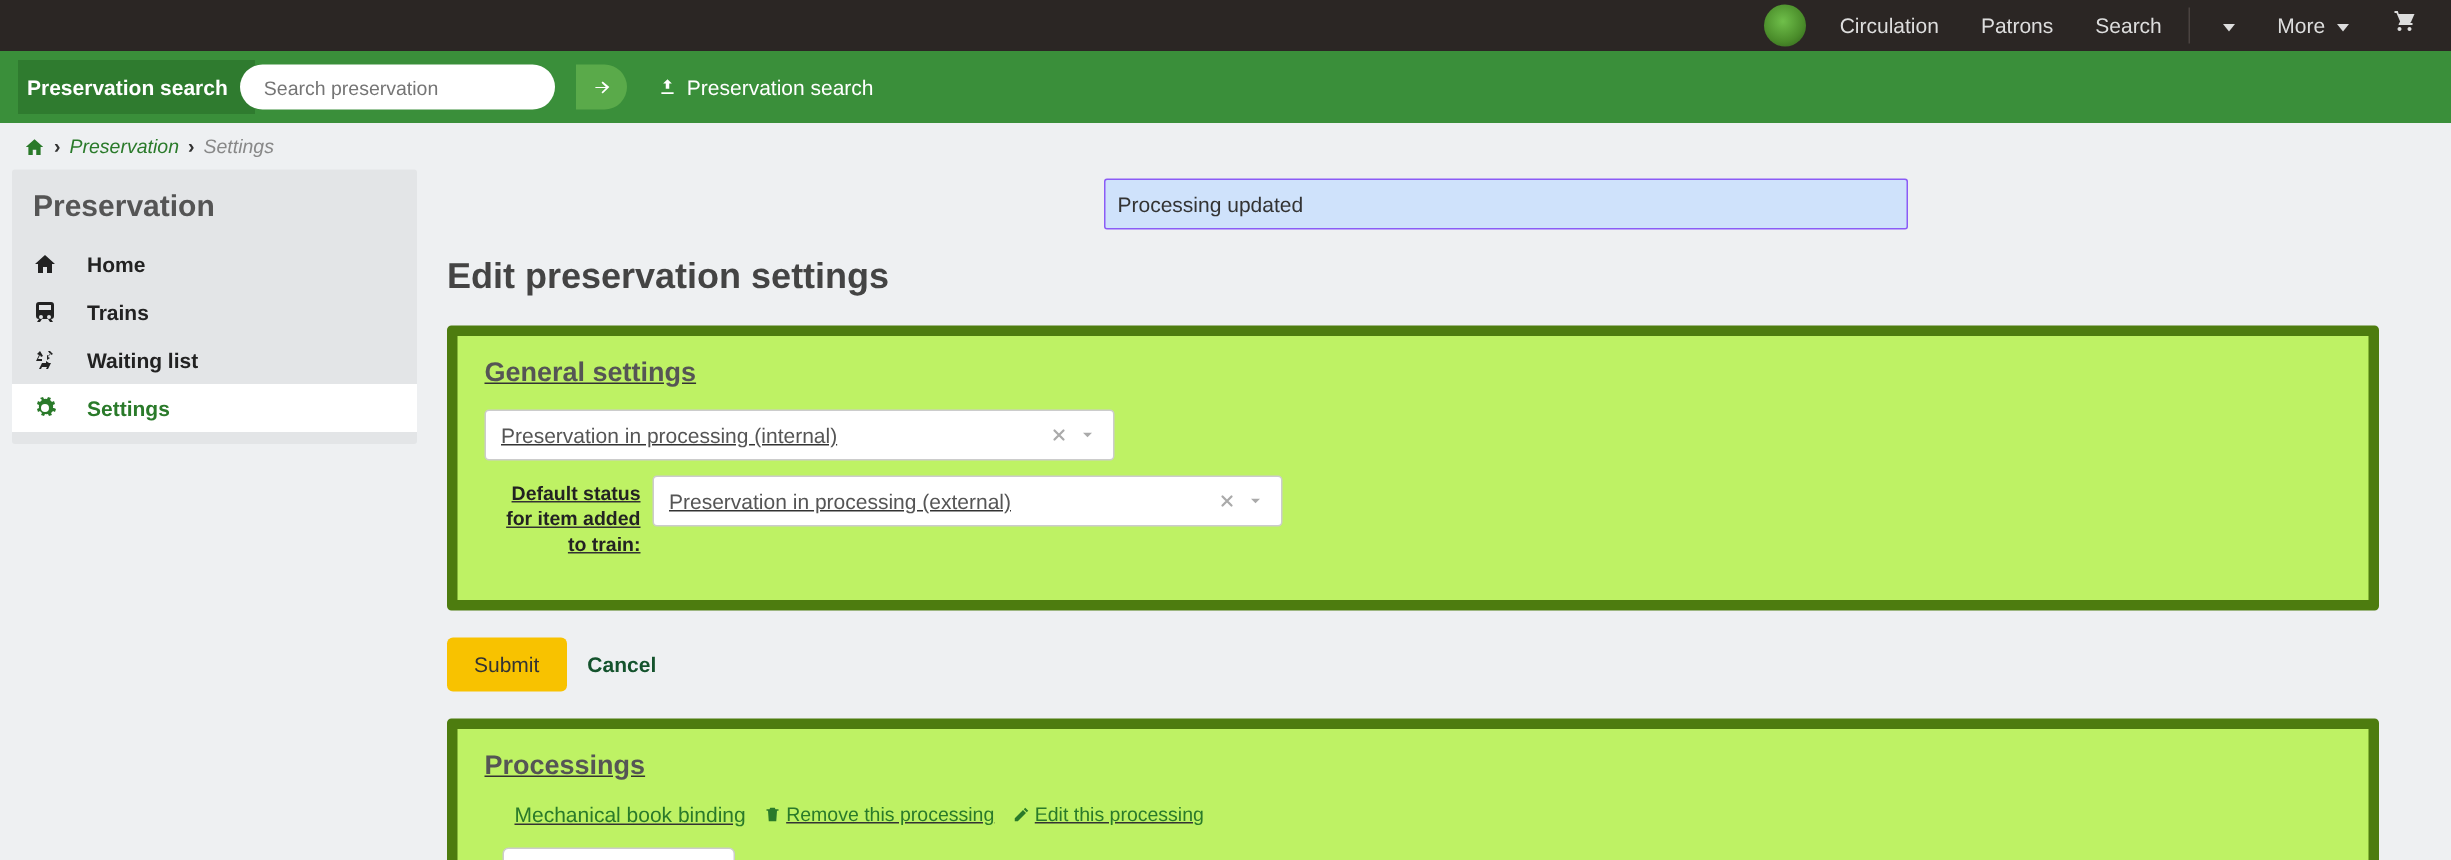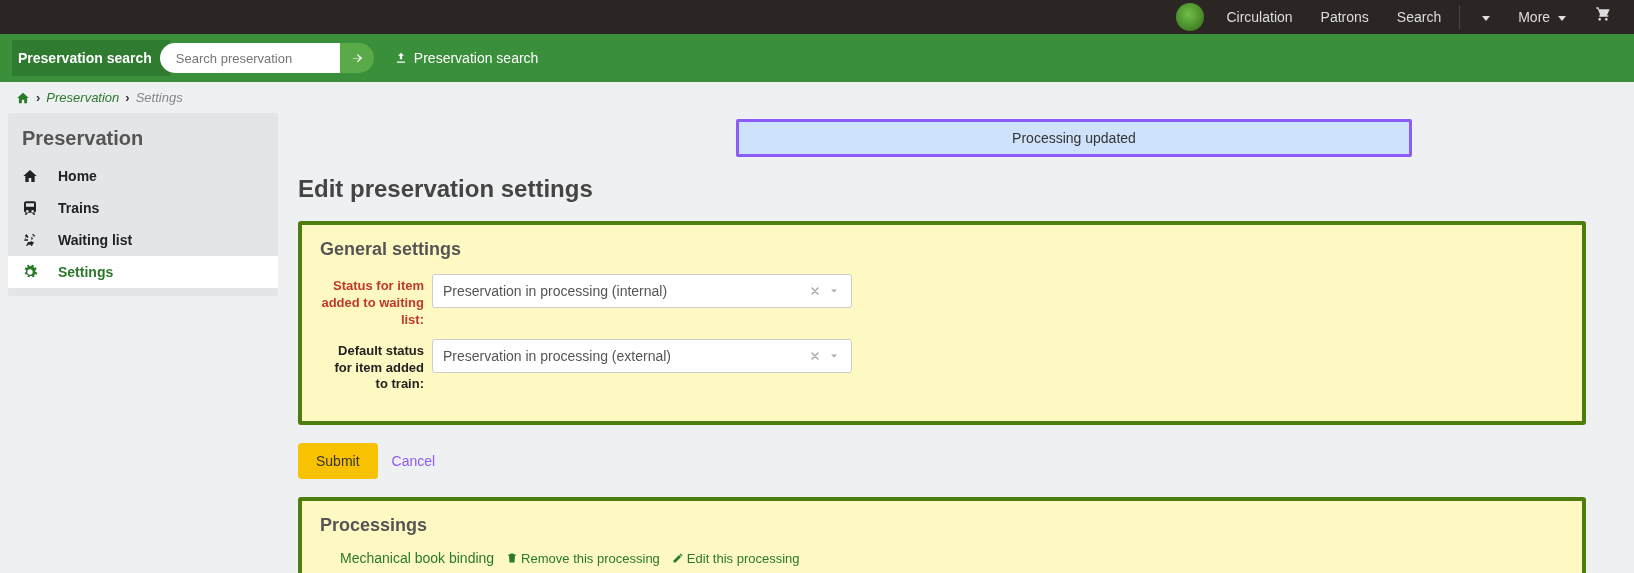--- a/index.html
+++ b/index.html
@@ -64,20 +64,21 @@
     padding: 0 18px 0 6px;
     height: 36px;
     line-height: 36px;
     position: relative;
   }
   .search-input-wrap {
     position: relative;
     display: flex;
     align-items: center;
     margin-left: -10px;
+    gap: 44px;
   }
   .search-input {
     width: 210px;
     height: 30px;
     border: none;
     border-radius: 16px;
     padding: 0 34px 0 16px;
     font-size: 13px;
     color: #555;
     outline: none;
@@ -147,41 +148,41 @@
   .side-item.active {
     background: #fff;
     color: #2a7a2a;
     font-weight: 700;
   }
   .side-item svg { width: 16px; height: 16px; fill: currentColor; }
   
   .main { flex: 1; padding-right: 40px; }
   .alert {
     background: #cfe2fb;
-    border: 3px solid #8b5cf6;
+    border: 1px solid #8b5cf6;
     color: #333;
-    text-align: center;
     padding: 8px;
     margin: 6px 0 18px 438px;
-    width: 676px;
+    width: 536px;
     border-radius: 2px;
     font-size: 14px;
   }
   .main h1 {
     font-size: 24px;
     color: #444;
     font-weight: 700;
     margin-bottom: 18px;
   }
   .panel {
-    background: #fef9c3;
-    border: 4px solid #4d7c0f;
+    background: #bef264;
+    border: 7px solid #4d7c0f;
     border-radius: 3px;
     padding: 14px 18px 18px;
     margin-bottom: 18px;
+    text-decoration: underline;
   }
   .panel h3 {
     font-size: 18px;
     color: #555;
     font-weight: 700;
     margin-bottom: 14px;
   }
   .form-row {
     display: flex;
     align-items: flex-start;
@@ -219,21 +220,21 @@
   .btn-submit {
     background: #f8c200;
     border: none;
     border-radius: 4px;
     padding: 10px 18px;
     font-size: 14px;
     font-weight: 500;
     color: #333;
     cursor: pointer;
   }
-  .link-cancel { color: #8b5cf6; cursor: pointer; }
+  .link-cancel { color: #14532d; cursor: pointer; font-weight: bold; }
   .proc-line {
     display: flex;
     align-items: center;
     gap: 12px;
     margin: 4px 0 14px 20px;
     font-size: 14px;
   }
   .proc-line .name { color: #2a7a2a; font-weight: 500; }
   .proc-line .action { color: #2a7a2a; font-size: 13px; display: flex; align-items: center; gap: 3px; cursor: pointer; }
   .proc-line svg { width: 12px; height: 12px; fill: #2a7a2a; }
@@ -328,21 +329,20 @@
   </div>
 
   <div class="main">
     <div class="alert">Processing updated</div>
     <h1>Edit preservation settings</h1>
 
     <div class="panel">
       <h3>General settings</h3>
 
       <div class="form-row">
-        <div class="form-label required">Status for item added to waiting list:</div>
         <div class="select">
           <span class="value">Preservation in processing (internal)</span>
           <span class="icons">
             <svg width="12" height="12" viewBox="0 0 24 24" fill="#aaa">
                 <path d="M18 6L6 18M6 6l12 12" stroke="#aaa" stroke-width="3" stroke-linecap="round"></path>
               </svg>
             <svg width="14" height="12" viewBox="0 0 24 24" fill="#aaa">
                 <path d="M6 9l6 6 6-6z"></path>
               </svg>
           </span>

